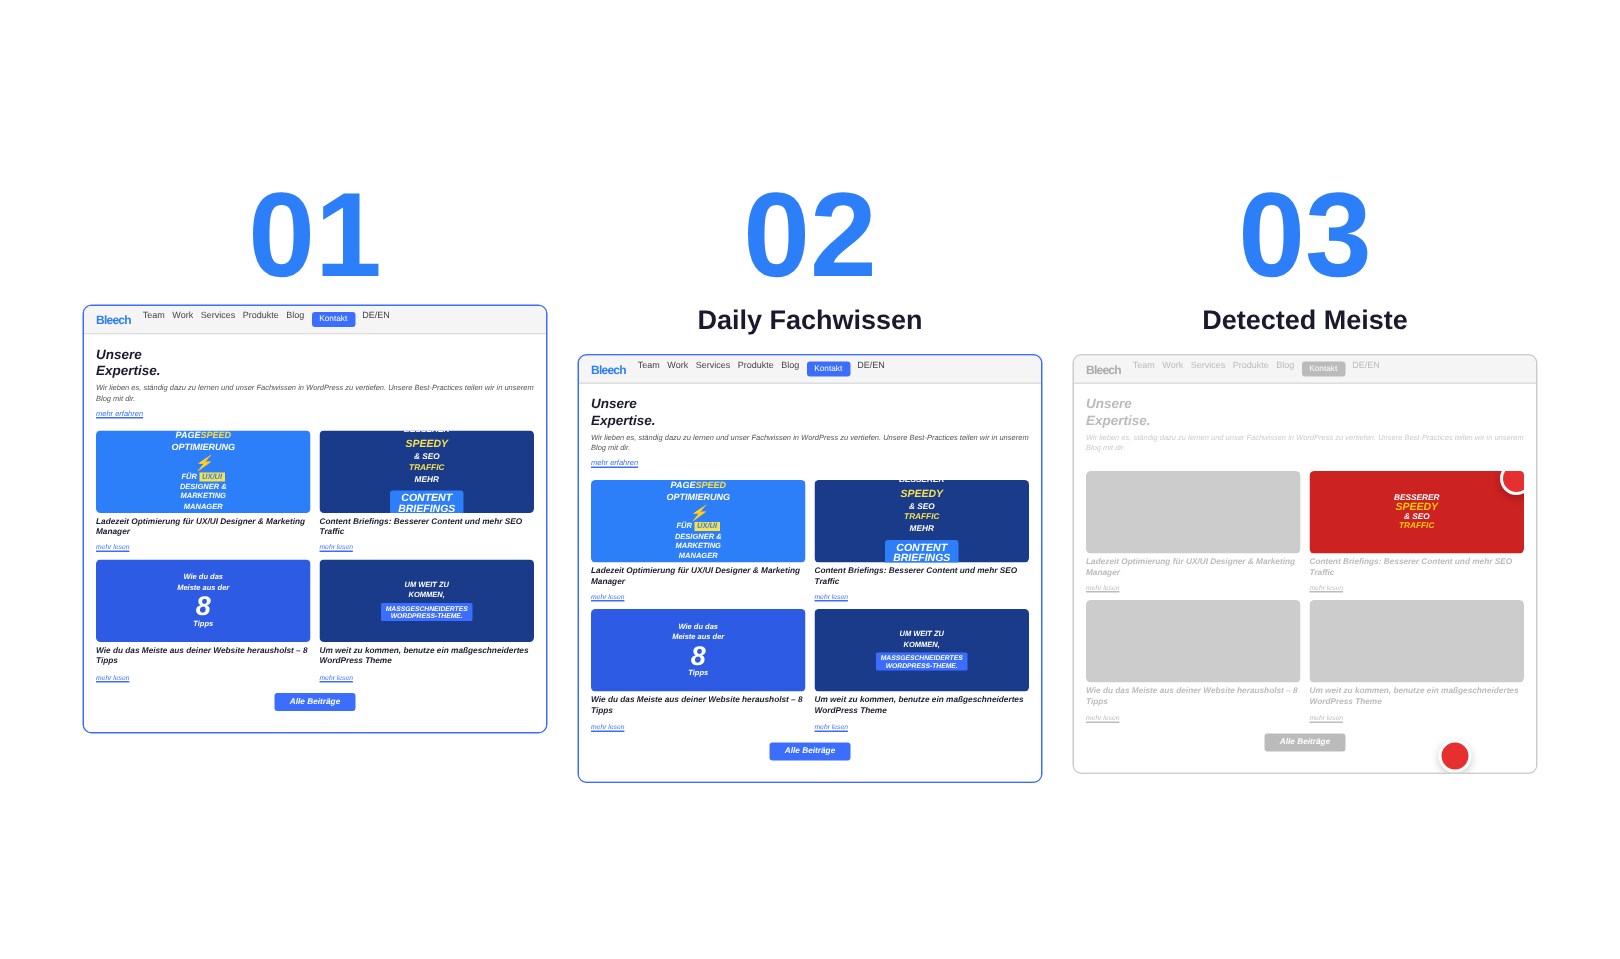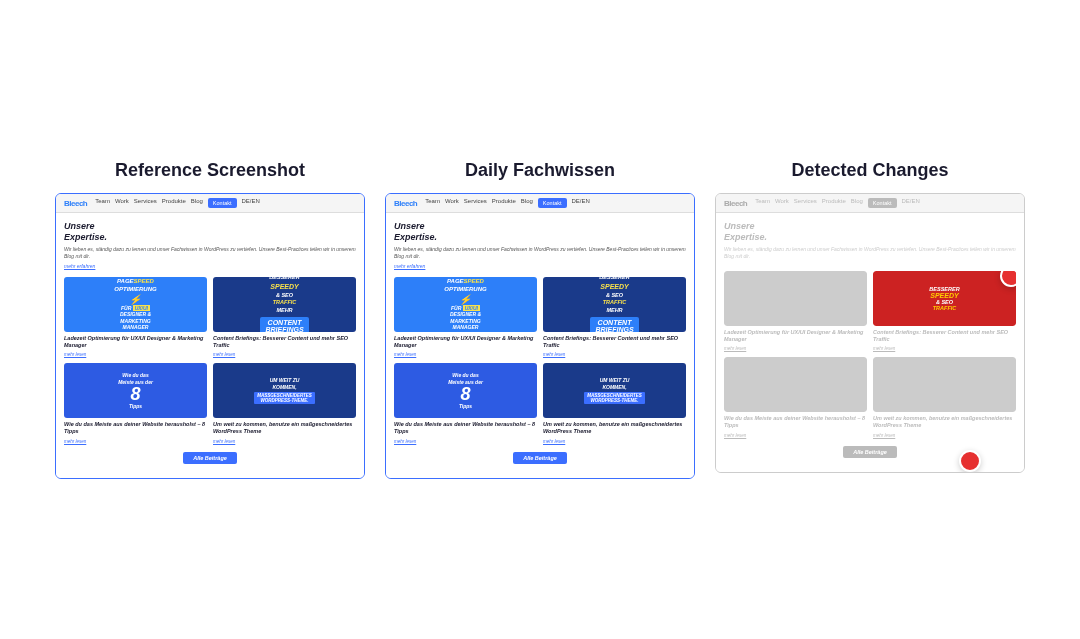--- a/index.html
+++ b/index.html
@@ -310,21 +310,21 @@
       width: 100%;
     }
 
   </style>
 </head>
 <body>
 
 <div class="main-container">
 
   <div class="column">
-    <div class="column-title">Reference Screenshot</div>
+    <div class="number">01</div>
     <div class="browser-frame-wrapper">
       <div class="browser-frame">
         <div class="browser-bar">
           <div class="browser-nav">
             <span class="browser-logo">Bleech</span>
             <div class="browser-nav-links">
               <span>Team</span>
               <span>Work</span>
               <span>Services</span>
               <span>Produkte</span>
@@ -400,20 +400,21 @@
           </div>
           <div class="footer-btn-container">
             <div class="footer-btn">Alle Beiträge</div>
           </div>
         </div>
       </div>
     </div>
   </div>
 
   <div class="column">
+    <div class="number">02</div>
     <div class="column-title">Daily Fachwissen</div>
     <div class="browser-frame-wrapper">
       <div class="browser-frame">
         <div class="browser-bar">
           <div class="browser-nav">
             <span class="browser-logo">Bleech</span>
             <div class="browser-nav-links">
               <span>Team</span>
               <span>Work</span>
               <span>Services</span>
@@ -486,21 +487,22 @@
           </div>
           <div class="footer-btn-container">
             <div class="footer-btn">Alle Beiträge</div>
           </div>
         </div>
       </div>
     </div>
   </div>
 
   <div class="column">
-    <div class="column-title">Detected Changes</div>
+    <div class="number">03</div>
+    <div class="column-title">Detected Meiste</div>
     <div class="browser-frame-wrapper">
       <div class="browser-frame greyed" style="border-color:#ccc; position:relative;">
         <div class="browser-bar">
           <div class="browser-nav">
             <span class="browser-logo" style="color:#aaa;">Bleech</span>
             <div class="browser-nav-links" style="color:#bbb;">
               <span style="color:#bbb;">Team</span>
               <span style="color:#bbb;">Work</span>
               <span style="color:#bbb;">Services</span>
               <span style="color:#bbb;">Produkte</span>

